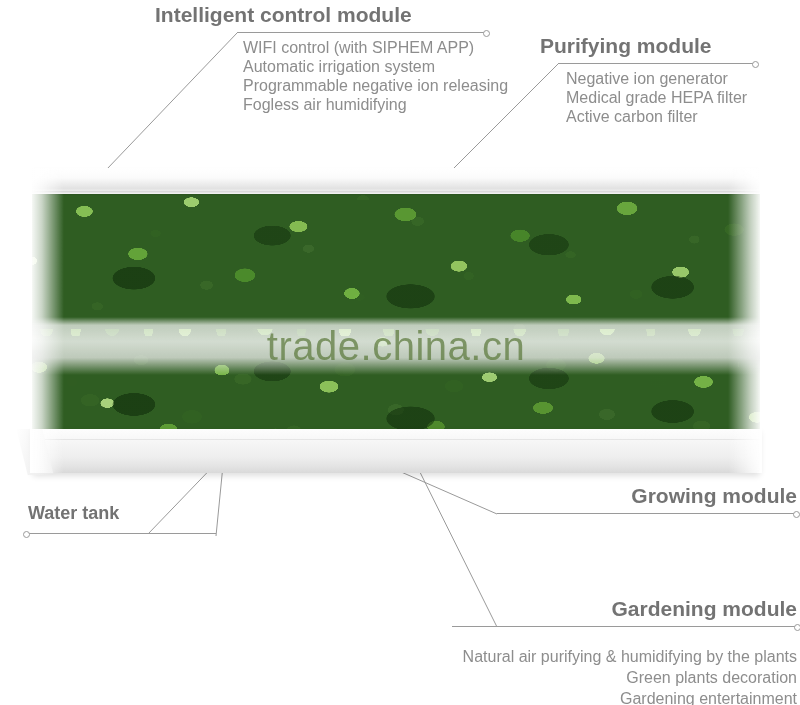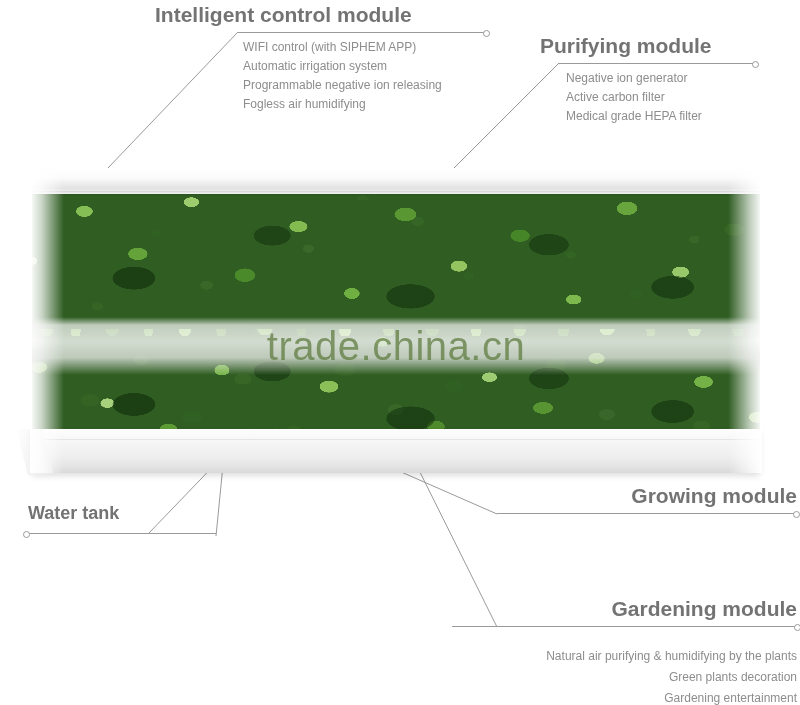--- a/index.html
+++ b/index.html
@@ -31,21 +31,21 @@
     width:5px;height:5px;
     border:1px solid #9a9a9a;
     border-radius:50%;
     background:#ffffff;
     top:-2.5px;
   }
   .callout .rule .cap.right{right:-5px;}
   .callout .rule .cap.left{left:-5px;}
   .callout .details{
     margin-top:5px;
-    font-size:12px;
+    font-size:16px;
     line-height:19px;
     color:#8d8d8d;
     white-space:nowrap;
   }
   .align-right .heading,
   .align-right .details{text-align:right;}
   .align-left .heading,
   .align-left .details{text-align:left;}
 
   
@@ -307,22 +307,22 @@
     </div>
   </div>
 
   <div class="callout align-left" id="co-purifying">
     <div class="heading">Purifying module</div>
     <div class="rule">
       <span class="cap right"></span>
     </div>
     <div class="details">
       <div>Negative ion generator</div>
+      <div>Medical grade HEPA filter</div>
       <div>Active carbon filter</div>
-      <div>Medical grade HEPA filter</div>
     </div>
   </div>
 
   <div class="callout align-left" id="co-watertank">
     <div class="heading">Water tank</div>
     <div class="rule">
       <span class="cap left"></span>
     </div>
   </div>
 

